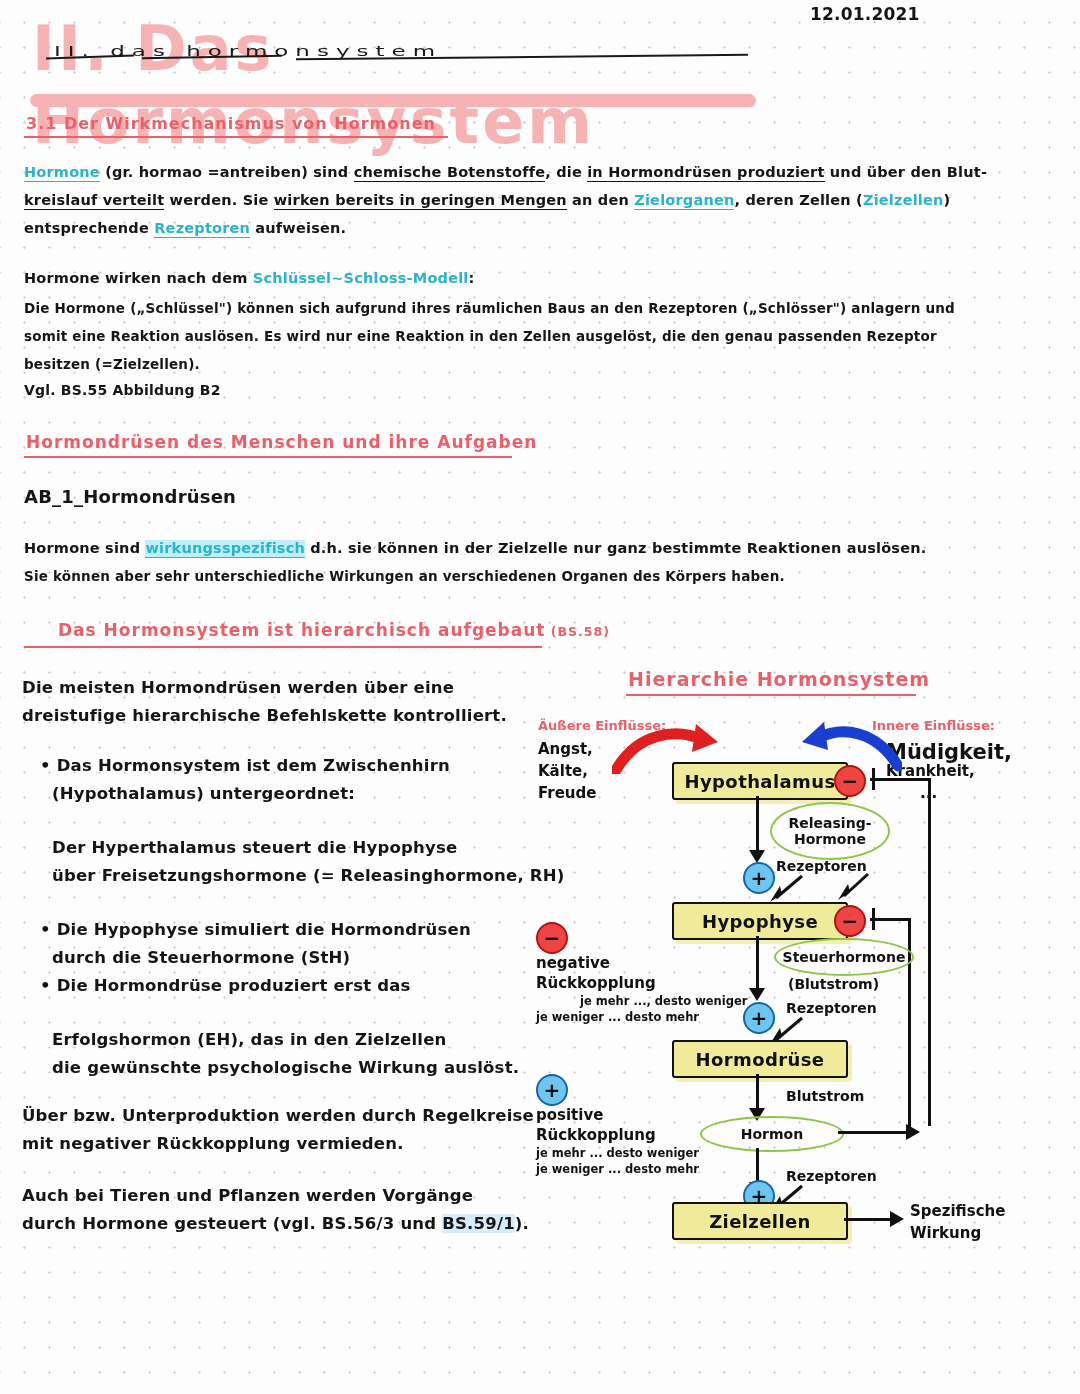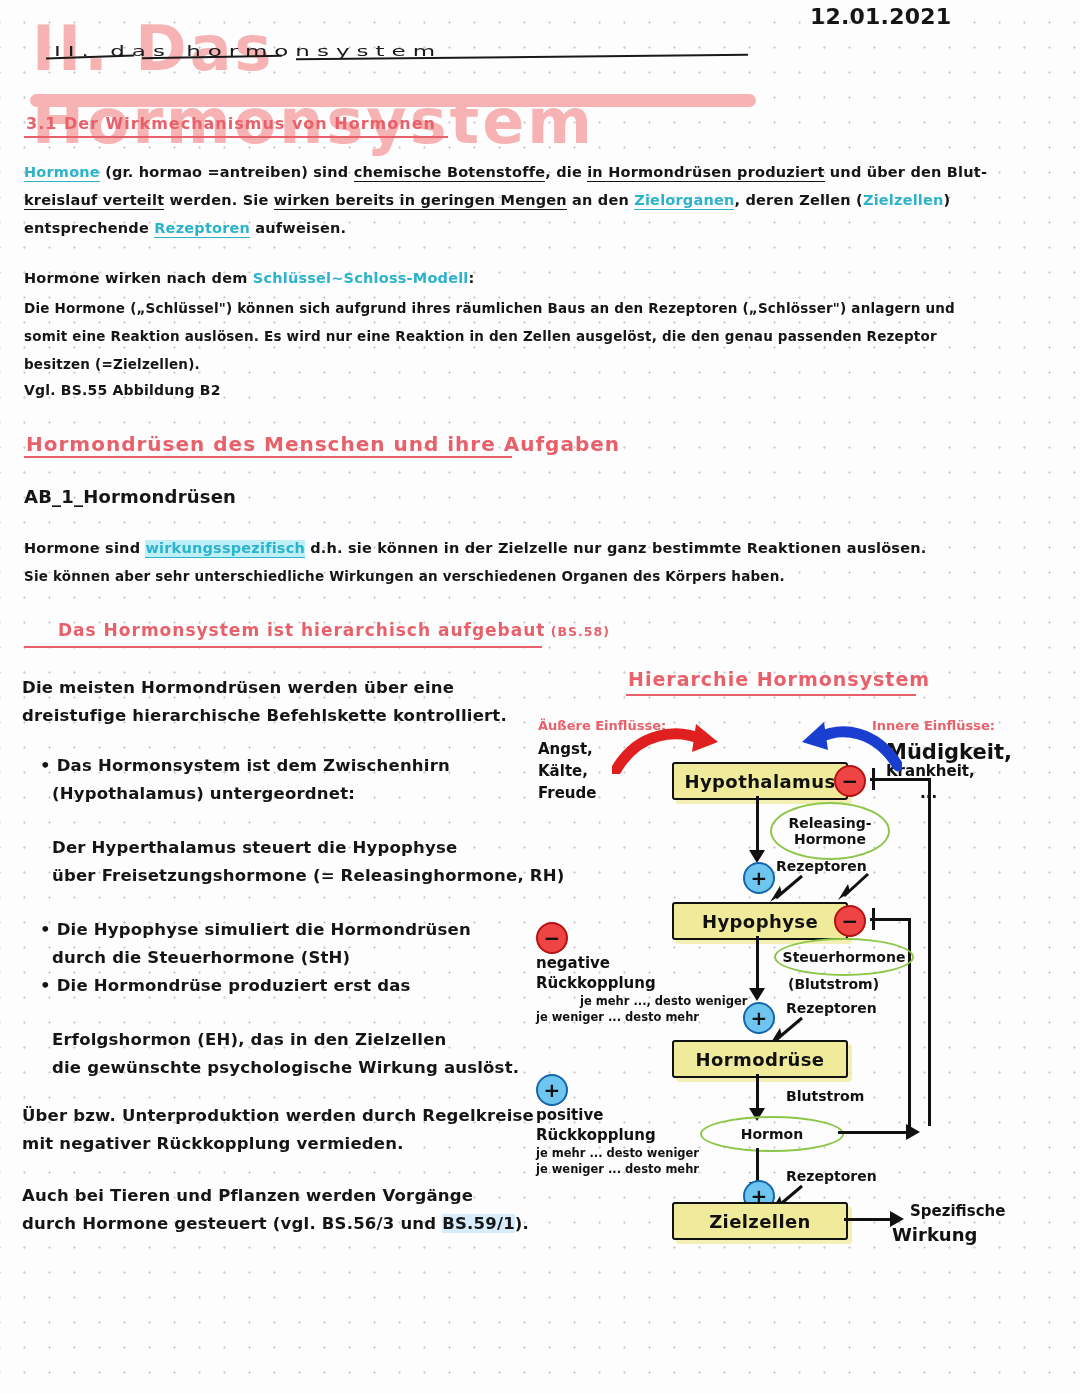--- a/index.html
+++ b/index.html
@@ -144,21 +144,21 @@
   .ah-down { border-left: 8px solid transparent; border-right: 8px solid transparent; border-top: 13px solid #111; }
   .ah-right{ border-top: 8px solid transparent; border-bottom: 8px solid transparent; border-left: 14px solid #111; }
   .inf-head { position:absolute; font-size:13px; font-weight:700; color:#e8606a; white-space:nowrap; }
   .curve { position:absolute; }
 </style>
 </head>
 <body>
 
 <div id="page">
 
-  <div class="hw" style="left:810px; top:4px; font-size:22px; font-weight:700;">12.01.2021</div>
+  <div class="hw" style="left:810px; top:4px; font-size:17px; font-weight:700;">12.01.2021</div>
 
   <div id="title-wrap">
     <div class="title-hl">II. Das  Hormonsystem</div>
     <div class="title-bar"></div>
     <div class="title-script">II.  das    hormonsystem</div>
     <div class="title-strike" style="left:22px; width:88px; transform:rotate(-2deg);"></div>
     <div class="title-strike" style="left:118px; width:140px; transform:rotate(-1deg);"></div>
     <div class="title-strike" style="left:272px; width:452px; transform:rotate(-0.6deg);"></div>
   </div>
 
@@ -176,21 +176,21 @@
   </div>
 
   <div class="hw body-txt" style="left:24px; top:270px;">
     <span>Hormone  wirken  nach  dem  </span><span class="teal">Schlüssel~Schloss-Modell</span><span>:</span>
   </div>
   <div class="hw" style="left:24px; top:300px; font-size:13.5px; font-weight:600;">Die  Hormone („Schlüssel") können  sich   aufgrund   ihres  räumlichen  Baus  an den  Rezeptoren („Schlösser") anlagern   und</div>
   <div class="hw" style="left:24px; top:328px; font-size:13.5px; font-weight:600;">somit  eine  Reaktion  auslösen.  Es  wird  nur  eine   Reaktion  in den   Zellen  ausgelöst, die   den   genau  passenden  Rezeptor</div>
   <div class="hw" style="left:24px; top:356px; font-size:13.5px; font-weight:600;">besitzen (=Zielzellen).</div>
   <div class="hw" style="left:24px; top:382px; font-size:14px; font-weight:600;">Vgl. BS.55 Abbildung B2</div>
 
-  <div class="sec-head" style="left:26px; top:432px; font-size:20px;">Hormondrüsen  des  Menschen  und  ihre  Aufgaben</div>
+  <div class="sec-head" style="left:26px; top:432px; font-size:17px;">Hormondrüsen  des  Menschen  und  ihre  Aufgaben</div>
   <div class="sec-rule" style="left:24px; top:456px; width:488px;"></div>
 
   <div class="hw" style="left:24px; top:486px; font-size:18px; font-weight:600;">AB_1_Hormondrüsen</div>
 
   <div class="hw body-txt" style="left:24px; top:540px;">
     <span>Hormone  sind  </span><span class="ul-teal hl-teal">wirkungsspezifisch</span><span>  d.h. sie   können   in  der  Zielzelle   nur  ganz  bestimmte  Reaktionen  auslösen.</span>
   </div>
   <div class="hw" style="left:24px; top:568px; font-size:13.5px; font-weight:600;">Sie  können  aber  sehr  unterschiedliche  Wirkungen  an  verschiedenen  Organen  des  Körpers  haben.</div>
 
   <div class="sec-head" style="left:26px; top:620px; font-size:17px;margin-left:32px;">
@@ -325,21 +325,21 @@
       <polygon points="2,28 14,20 12,12" fill="#111"></polygon>
     </svg>
 
     <div class="badge badge-plus" style="left:223px; top:530px;">+</div>
 
     <div class="dbox" style="left:152px; top:552px; width:172px; height:34px;">Zielzellen</div>
 
     <div class="hline" style="left:324px; top:568px; width:52px;"></div>
     <div class="arrowhead ah-right" style="left:370px; top:561px;"></div>
     <div class="lbl" style="left:390px; top:552px; font-size:15px;">Spezifische</div>
-    <div class="lbl" style="left:372px; top:574px; font-size:18px;">Wirkung</div>
+    <div class="lbl" style="left:390px; top:574px; font-size:15px;">Wirkung</div>
 
     <div class="badge badge-minus" style="left:16px; top:272px;">−</div>
     <div class="lbl" style="left:16px; top:304px; font-size:15px;">negative</div>
     <div class="lbl" style="left:16px; top:324px; font-size:15px;">Rückkopplung</div>
     <div class="lbl-sm" style="left:16px; top:344px;margin-left:44px;">je mehr ..., desto weniger</div>
     <div class="lbl-sm" style="left:16px; top:360px;">je weniger ... desto mehr</div>
 
     <div class="badge badge-plus" style="left:16px; top:424px;">+</div>
     <div class="lbl" style="left:16px; top:456px; font-size:15px;">positive</div>
     <div class="lbl" style="left:16px; top:476px; font-size:15px;">Rückkopplung</div>

